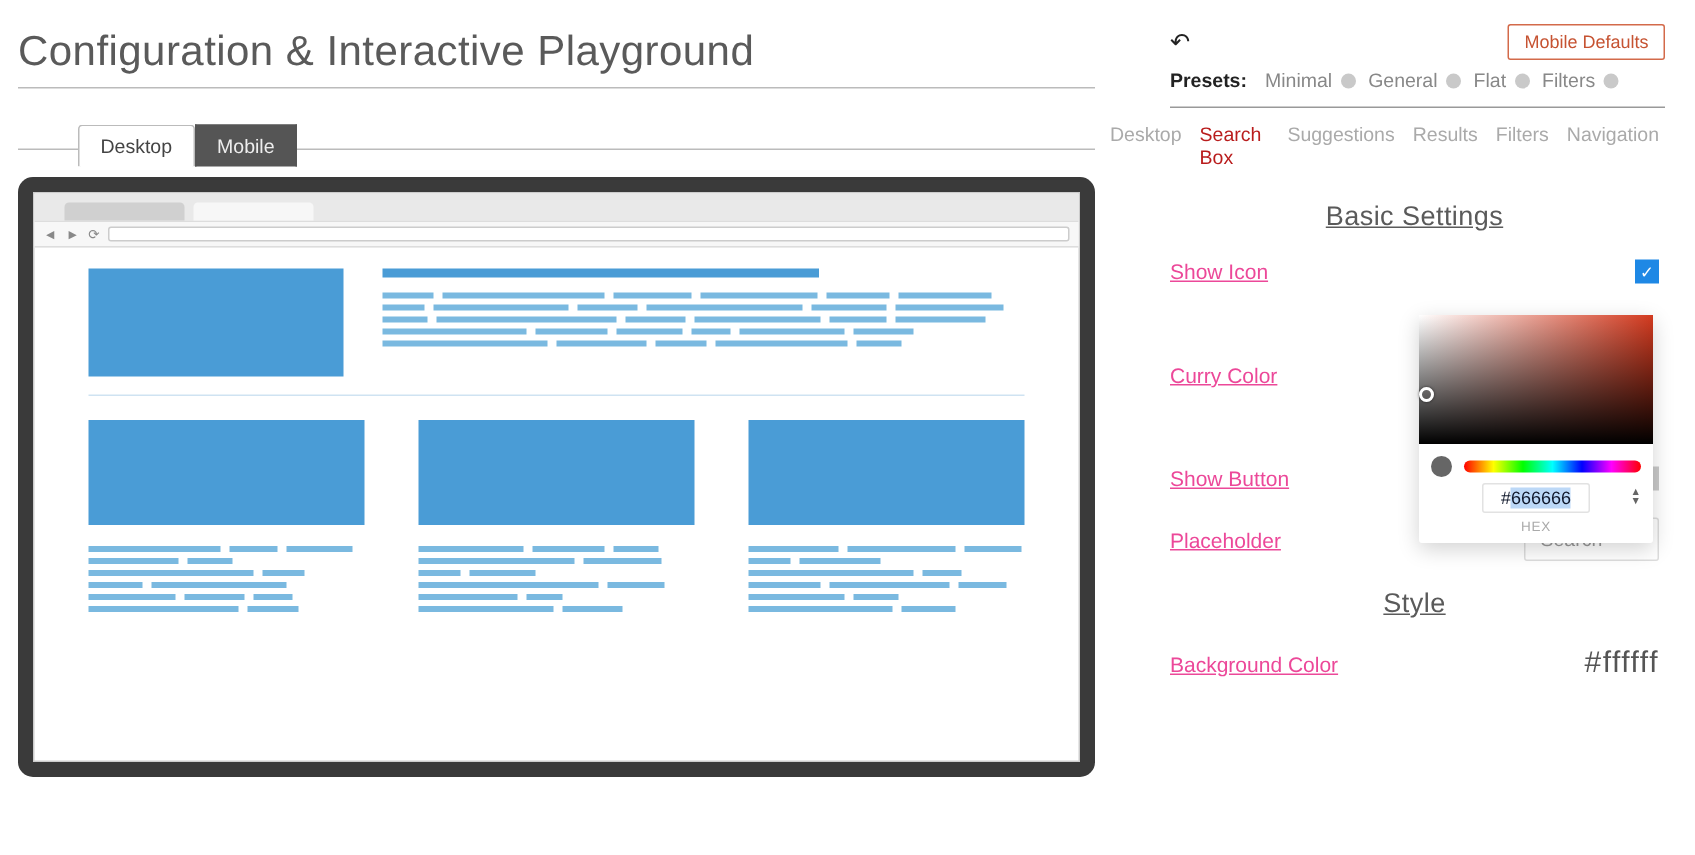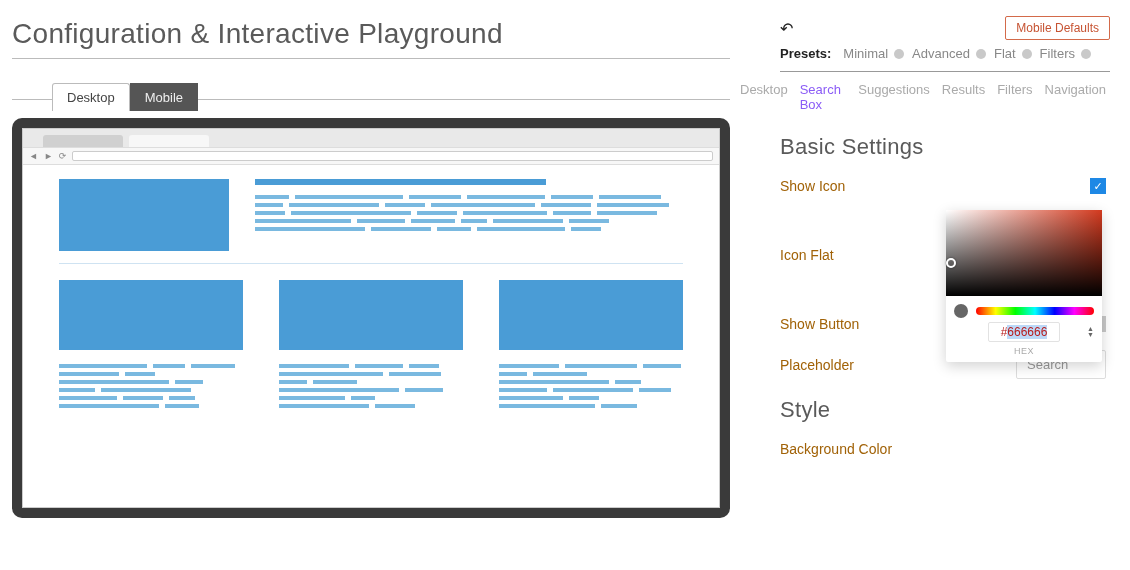--- a/index.html
+++ b/index.html
@@ -188,38 +188,39 @@
   .sidetabs {
     display: flex;
     gap: 12px;
     font-size: 13px;
     color: #aaa;
     margin-bottom: 22px;
     justify-content: flex-end;
     padding-right: 4px;
   }
   .sidetab { cursor: pointer; }
-  .sidetab.active { color: #8b5cf6; font-weight: 500; }
+  .sidetab.active { color: #b91c1c; font-weight: 500; }
 
   .section-title {
-    font-size: 22px;
+    font-size: 18px;
     font-weight: 300;
     color: #5a5a5a;
-    text-align: left;
+    text-align: center;
     margin-bottom: 18px;
     letter-spacing: .3px;
+    text-decoration: underline;
   }
   .settings { padding-left: 40px; padding-right: 4px; }
   .row {
     display: flex;
     align-items: center;
     margin-bottom: 18px;
     gap: 12px;
   }
-  .row-label { width: 150px; color: #a16207; font-size: 14px; }
+  .row-label { width: 150px; color: #ec4899; font-size: 14px; text-decoration: underline; }
   .row-control { flex: 1; display: flex; justify-content: flex-end; align-items:center;}
 
   .check {
     width: 16px; height: 16px;
     background: #1e88e5;
     display:flex; align-items:center; justify-content:center;
     color:#fff; font-size:11px;
   }
   .sq {
     width: 16px; height: 16px; background: #c9c9c9;
@@ -286,21 +287,21 @@
     padding: 0 8px 4px 8px;
     position: relative;
   }
   .hex-input {
     width: 72px;
     text-align: center;
     border: 1px solid #e2e2e2;
     border-radius: 2px;
     padding: 2px 0;
     font-size: 12px;
-    color: #b91c1c;
+    color: #0f172a;
   }
   .hex-input .sel { background: #bcd8f7; }
   .spinner {
     position: absolute;
     right: 8px;
     display: flex;
     flex-direction: column;
     font-size: 7px;
     color: #666;
     gap: 0;
@@ -452,21 +453,21 @@
     <span class="undo-icon">↶</span>
     <div class="restore">Mobile Defaults</div>
   </div>
   <div class="presets">
     <span class="presets-label">Presets:</span>
     <span class="presets-item">
         <span>Minimal</span>
         <span class="dot"></span>
       </span>
     <span class="presets-item">
-        <span>Advanced</span>
+        <span>General</span>
         <span class="dot"></span>
       </span>
     <span class="presets-item">
         <span>Flat</span>
         <span class="dot"></span>
       </span>
     <span class="presets-item">
         <span>Filters</span>
         <span class="dot"></span>
       </span>
@@ -486,21 +487,21 @@
     <div class="section-title">Basic Settings</div>
 
     <div class="row">
       <div class="row-label">Show Icon</div>
       <div class="row-control">
           <div class="check">✓</div>
         </div>
     </div>
 
     <div class="row" style="height:86px;">
-      <div class="row-label">Icon Flat</div>
+      <div class="row-label">Curry Color</div>
       <div class="row-control"></div>
     </div>
 
     <div class="row">
       <div class="row-label">Show Button</div>
       <div class="row-control">
           <div class="sq"></div>
         </div>
     </div>
 
@@ -508,20 +509,23 @@
       <div class="row-label">Placeholder</div>
       <div class="row-control">
         <div class="textinput">Search</div>
       </div>
     </div>
 
     <div class="section-title" style="margin-top:6px;">Style</div>
 
     <div class="row">
       <div class="row-label">Background Color</div>
+      <div class="row-control">
+        <span class="color-pill">#ffffff</span>
+      </div>
     </div>
 
   </div>
 
   <div class="picker">
     <div class="sv">
       <div class="sv-cursor"></div>
     </div>
     <div class="picker-row">
       <div class="swatch"></div>

